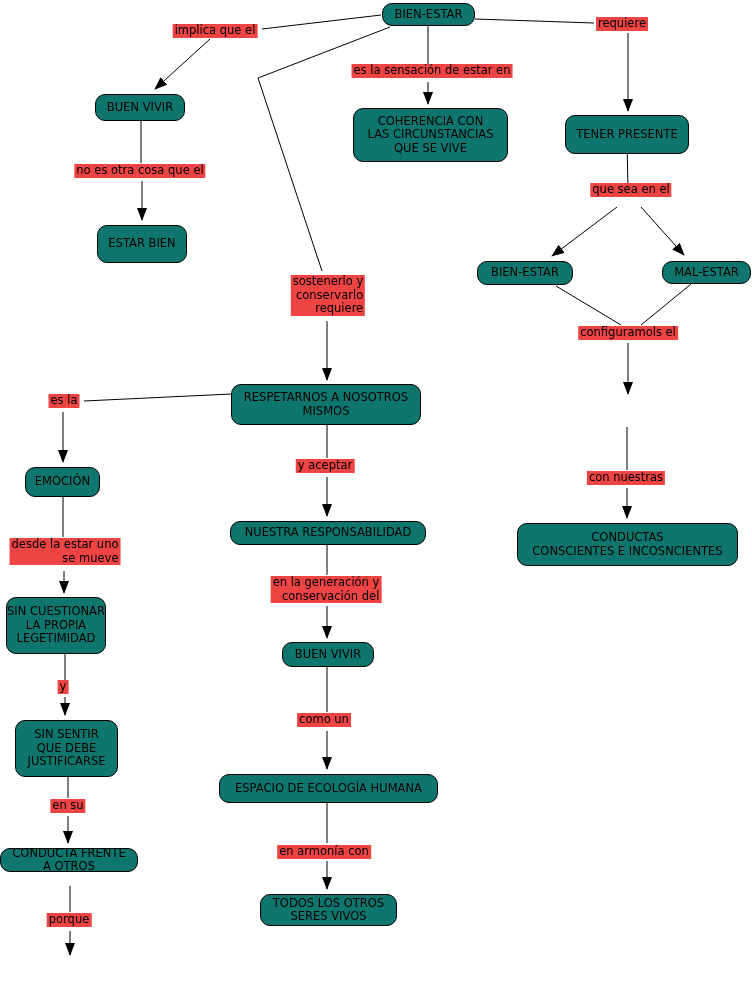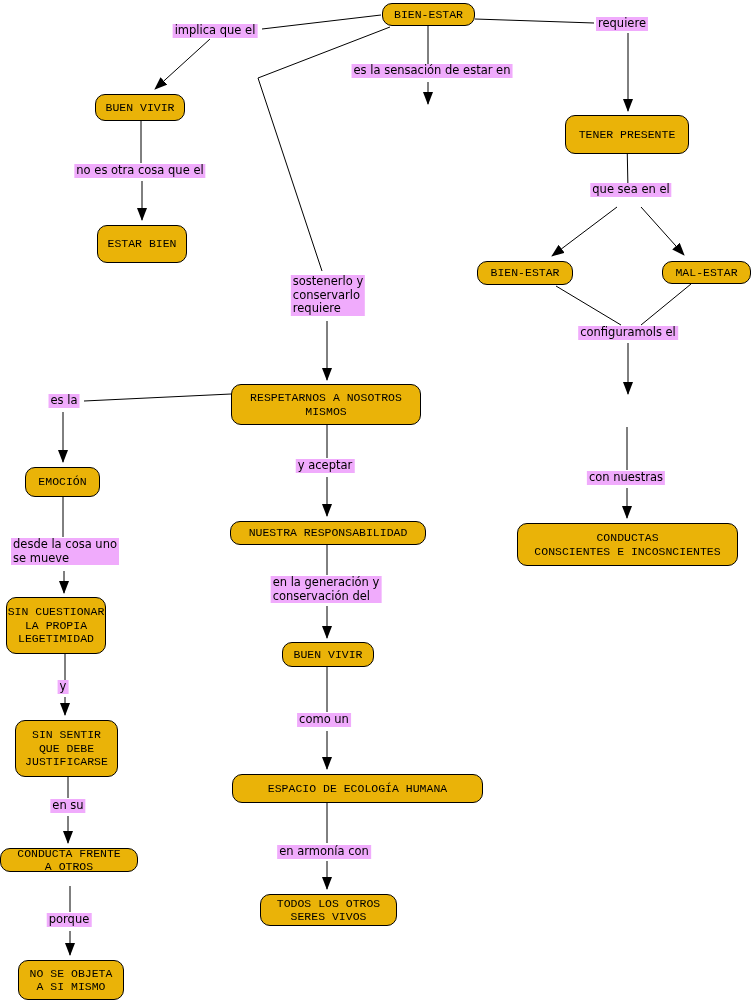--- a/index.html
+++ b/index.html
@@ -8,37 +8,36 @@
     width:752px;height:1002px;
     background:#fff;
     font-family:"DejaVu Sans","Liberation Sans",sans-serif;
     color:#000;
     overflow:hidden;
   }
   svg.wires{position:absolute;left:0;top:0;z-index:1;}
   .node{
     position:absolute;z-index:3;
     box-sizing:border-box;
-    background:#eab308;
+    background:#0f766e;
     border:1px solid #000;
     border-radius:10px;
     display:flex;align-items:center;justify-content:center;
     text-align:center;
     font-size:11.5px;line-height:13.5px;
     white-space:pre;
     cursor:default;
-    font-family:Liberation Mono, monospace;
   }
   .link-label{
     position:absolute;z-index:2;
     transform:translateX(-50%);
-    background:#f0abfc;
+    background:#ef4444;
     padding:0 2px;
     font-size:11.5px;line-height:13.5px;
-    text-align:left;
+    text-align:right;
     white-space:pre;
     cursor:default;
   }
 </style>
 </head>
 <body>
 
 <div class="canvas">
 
   <svg class="wires" width="752" height="1002" viewBox="0 0 752 1002">
@@ -98,46 +97,47 @@
   <div class="link-label" style="left:328px;top:275px">sostenerlo y
 conservarlo
 requiere</div>
   <div class="link-label" style="left:140px;top:164px">no es otra cosa que el</div>
   <div class="link-label" style="left:64px;top:394px">es la</div>
   <div class="link-label" style="left:325px;top:459px">y aceptar</div>
   <div class="link-label" style="left:326px;top:576px">en la generación y
 conservación del</div>
   <div class="link-label" style="left:324px;top:713px">como un</div>
   <div class="link-label" style="left:324px;top:845px">en armonía con</div>
-  <div class="link-label" style="left:65px;top:538px">desde la cosa uno
+  <div class="link-label" style="left:65px;top:538px">desde la estar uno
 se mueve</div>
   <div class="link-label" style="left:63px;top:680px">y</div>
   <div class="link-label" style="left:68px;top:799px">en su</div>
   <div class="link-label" style="left:69px;top:913px">porque</div>
 
   <div class="node" style="left:382px;top:3px;width:93px;height:23px">BIEN-ESTAR</div>
   <div class="node" style="left:95px;top:94px;width:90px;height:27px">BUEN VIVIR</div>
   <div class="node" style="left:97px;top:225px;width:90px;height:38px">ESTAR BIEN</div>
+  <div class="node" style="left:353px;top:108px;width:155px;height:54px">COHERENCIA CON
+LAS CIRCUNSTANCIAS
+QUE SE VIVE</div>
   <div class="node" style="left:565px;top:115px;width:124px;height:39px">TENER PRESENTE</div>
   <div class="node" style="left:477px;top:261px;width:96px;height:24px">BIEN-ESTAR</div>
   <div class="node" style="left:662px;top:261px;width:89px;height:23px">MAL-ESTAR</div>
   <div class="node" style="left:517px;top:523px;width:221px;height:43px">CONDUCTAS
 CONSCIENTES E INCOSNCIENTES</div>
   <div class="node" style="left:230px;top:521px;width:196px;height:24px">NUESTRA RESPONSABILIDAD</div>
   <div class="node" style="left:231px;top:384px;width:190px;height:41px">RESPETARNOS A NOSOTROS
 MISMOS</div>
   <div class="node" style="left:282px;top:642px;width:92px;height:25px">BUEN VIVIR</div>
-  <div class="node" style="left:232px;top:774px;width:251px;height:29px">ESPACIO DE ECOLOGÍA HUMANA</div>
+  <div class="node" style="left:219px;top:774px;width:219px;height:29px">ESPACIO DE ECOLOGÍA HUMANA</div>
   <div class="node" style="left:260px;top:894px;width:137px;height:32px">TODOS LOS OTROS
 SERES VIVOS</div>
   <div class="node" style="left:25px;top:467px;width:75px;height:30px">EMOCIÓN</div>
   <div class="node" style="left:6px;top:597px;width:100px;height:57px">SIN CUESTIONAR
 LA PROPIA
 LEGETIMIDAD</div>
   <div class="node" style="left:15px;top:720px;width:103px;height:57px">SIN SENTIR
 QUE DEBE
 JUSTIFICARSE</div>
   <div class="node" style="left:0px;top:848px;width:138px;height:24px">CONDUCTA FRENTE
 A OTROS</div>
-  <div class="node" style="left:18px;top:960px;width:106px;height:40px">NO SE OBJETA
-A SI MISMO</div>
 
 </div>
 
 </body></html>

